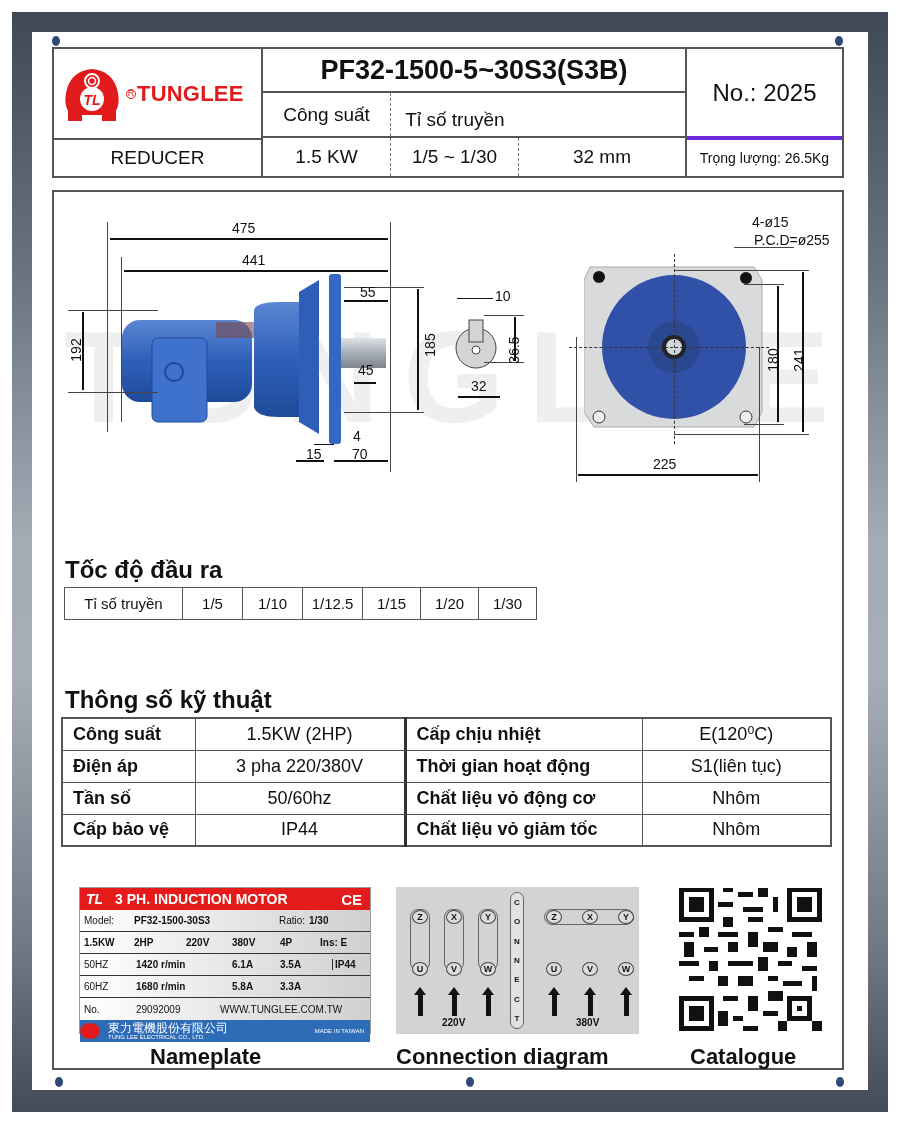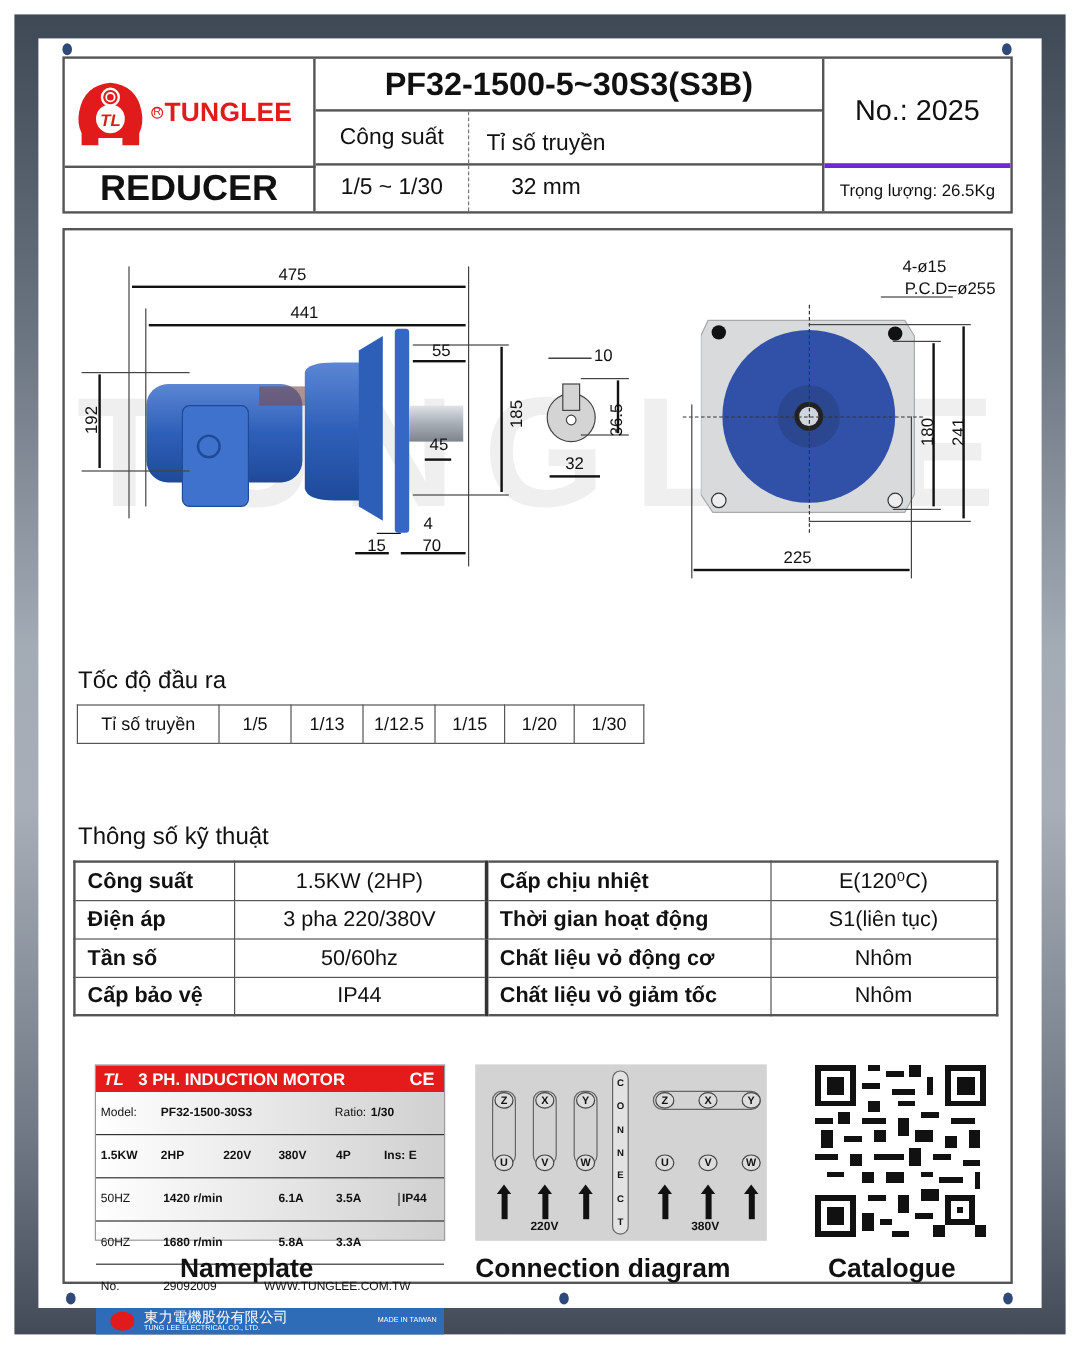--- a/index.html
+++ b/index.html
@@ -17,21 +17,21 @@
 
   
   .header {
     position: absolute; left: 52px; top: 47px; width: 792px; height: 131px;
     border: 2px solid #555; display: grid;
     grid-template-columns: 209px 424px 1fr;
     grid-template-rows: 91px 1fr;
   }
   .hcell { border-right: 2px solid #555; position: relative; }
   .logo-cell { grid-row: 1; grid-column: 1; border-bottom: 2px solid #555; display: flex; align-items: center; padding-left: 8px; }
-  .reducer-cell { grid-row: 2; grid-column: 1; display: flex; align-items: center; justify-content: center; font-weight: bold; font-size: 30px; }
+  .reducer-cell { grid-row: 2; grid-column: 1; display: flex; align-items: center; justify-content: center; font-weight: normal; font-size: 19px; }
   .mid-cell { grid-row: 1 / span 2; grid-column: 2; display: grid; grid-template-rows: 44px 45px 1fr; }
   .title-row { border-bottom: 2px solid #555; display: flex; align-items: center; justify-content: center; font-weight: bold; font-size: 27px; }
   .spec-row { display: grid; grid-template-columns: 128px 128px 1fr; }
   .spec-row.labels { border-bottom: 2px solid #555; }
   .spec-row > div { display: flex; align-items: center; justify-content: center; font-size: 19px; border-right: 1px dashed #777; }
   .spec-row > div:last-child { border-right: none; }
   .spec-row.labels > div:nth-child(2) { padding-top: 10px; }
   .spec-row.labels > div:nth-child(3) { padding-top: 6px; }
   .no-cell { grid-row: 1; grid-column: 3; border-right: none; border-bottom: 4px solid #6d28d9; display: flex; align-items: center; justify-content: center; font-size: 24px; }
   .weight-cell { grid-row: 2; grid-column: 3; border-right: none; display: flex; align-items: center; justify-content: center; font-size: 14px; }
@@ -44,35 +44,35 @@
   .main-box {
     position: absolute; left: 52px; top: 190px; width: 792px; height: 880px; border: 2px solid #555;
   }
   .watermark {
     position: absolute; left: 10px; top: 110px; font-size: 130px; font-weight: bold; color: #efefef; letter-spacing: 24px; white-space: nowrap;
   }
   .dim { position: absolute; font-size: 14px; color: #111; }
   .dimline { position: absolute; background: #111; }
   .thinline { position: absolute; background: #444; }
 
-  .section-title { position: absolute; font-weight: normal; font-size: 20px; }
+  .section-title { position: absolute; font-weight: bold; font-size: 24px; }
 
   table.speed { position: absolute; left: 10px; top: 395px; border-collapse: collapse; font-size: 15px; }
   table.speed td { border: 1px solid #555; height: 32px; text-align: center; }
 
   table.tech { position: absolute; left: 7px; top: 525px; width: 771px; border-collapse: collapse; font-size: 18px; border: 2px solid #555; }
   table.tech td { border: 1px solid #555; height: 32px; }
   table.tech td.k { font-weight: bold; padding-left: 10px; }
   table.tech td.v { text-align: center; }
   table.tech td.sep { border-right: 3px solid #333; }
 
   .nameplate { position: absolute; left: 25px; top: 695px; width: 292px; height: 147px; background: linear-gradient(to right, #ffffff, #d0d0d0); border: 1px solid #999; font-size: 10px; }
   .np-head { background: #e51b1b; color: #fff; height: 22px; display: flex; align-items: center; font-weight: bold; font-size: 14px; padding-left: 6px; }
-  .np-row { display: flex; align-items: center; height: 36px; border-bottom: 1px solid #333; padding-left: 4px; }
-  .np-foot { background: #2e6cb8; height: 22px; color: #fff; display: flex; align-items: center; padding-left: 12px; font-size: 11px; }
+  .np-row { display: flex; align-items: center; height: 22px; border-bottom: 1px solid #333; padding-left: 4px; }
+  .np-foot { background: #2e6cb8; height: 22px; color: #fff; display: flex; align-items: center; padding-left: 0; font-size: 11px; }
 
   .conn { position: absolute; left: 342px; top: 695px; width: 243px; height: 147px; background: #d3d3d3; }
   .term { position: absolute; width: 16px; height: 14px; border: 1px solid #444; border-radius: 50%; font-size: 9px; font-weight: bold; display: flex; align-items: center; justify-content: center; background: #ddd; }
   .arrow { position: absolute; width: 5px; height: 22px; background: #111; }
   .arrow::before { content: ""; position: absolute; left: -4px; top: -7px; border-left: 6.5px solid transparent; border-right: 6.5px solid transparent; border-bottom: 8px solid #111; }
   .bridge { position: absolute; border: 1px solid #666; border-radius: 8px; }
 
   .qr { position: absolute; left: 625px; top: 693px; width: 143px; height: 148px; }
 
   .caption { position: absolute; top: 852px; font-weight: bold; font-size: 22px; }
@@ -104,20 +104,21 @@
     </div>
   </div>
   <div class="hcell reducer-cell">REDUCER</div>
   <div class="hcell mid-cell">
     <div class="title-row">PF32-1500-5~30S3(S3B)</div>
     <div class="spec-row labels">
       <div>Công suất</div>
       <div>Tỉ số truyền</div>
     </div>
     <div class="spec-row">
+      <div>1.5 KW</div>
       <div>1/5 ~ 1/30</div>
       <div>32 mm</div>
     </div>
   </div>
   <div class="hcell no-cell">No.: 2025</div>
   <div class="hcell weight-cell">Trọng lượng: 26.5Kg</div>
 </div>
 
 <div class="main-box">
   <div class="watermark">TUNGLEE</div>
@@ -219,21 +220,21 @@
     <div class="dimline" style="left:524px;top:282px;width:180px;height:2px"></div>
     <div class="dim" style="left:599px;top:264px">225</div>
   </div>
 
   <div class="section-title" style="left:11px;top:364px">Tốc độ đầu ra</div>
   <table class="speed">
     <tbody>
         <tr>
       <td style="width:118px">Tỉ số truyền</td>
       <td style="width:60px">1/5</td>
-      <td style="width:60px">1/13</td>
+      <td style="width:60px">1/10</td>
       <td style="width:60px">1/12.5</td>
       <td style="width:58px">1/15</td>
       <td style="width:58px">1/20</td>
       <td style="width:58px">1/30</td>
     </tr>
   </tbody>
     </table>
 
   <div class="section-title" style="left:11px;top:494px">Thông số kỹ thuật</div>
   <table class="tech">

